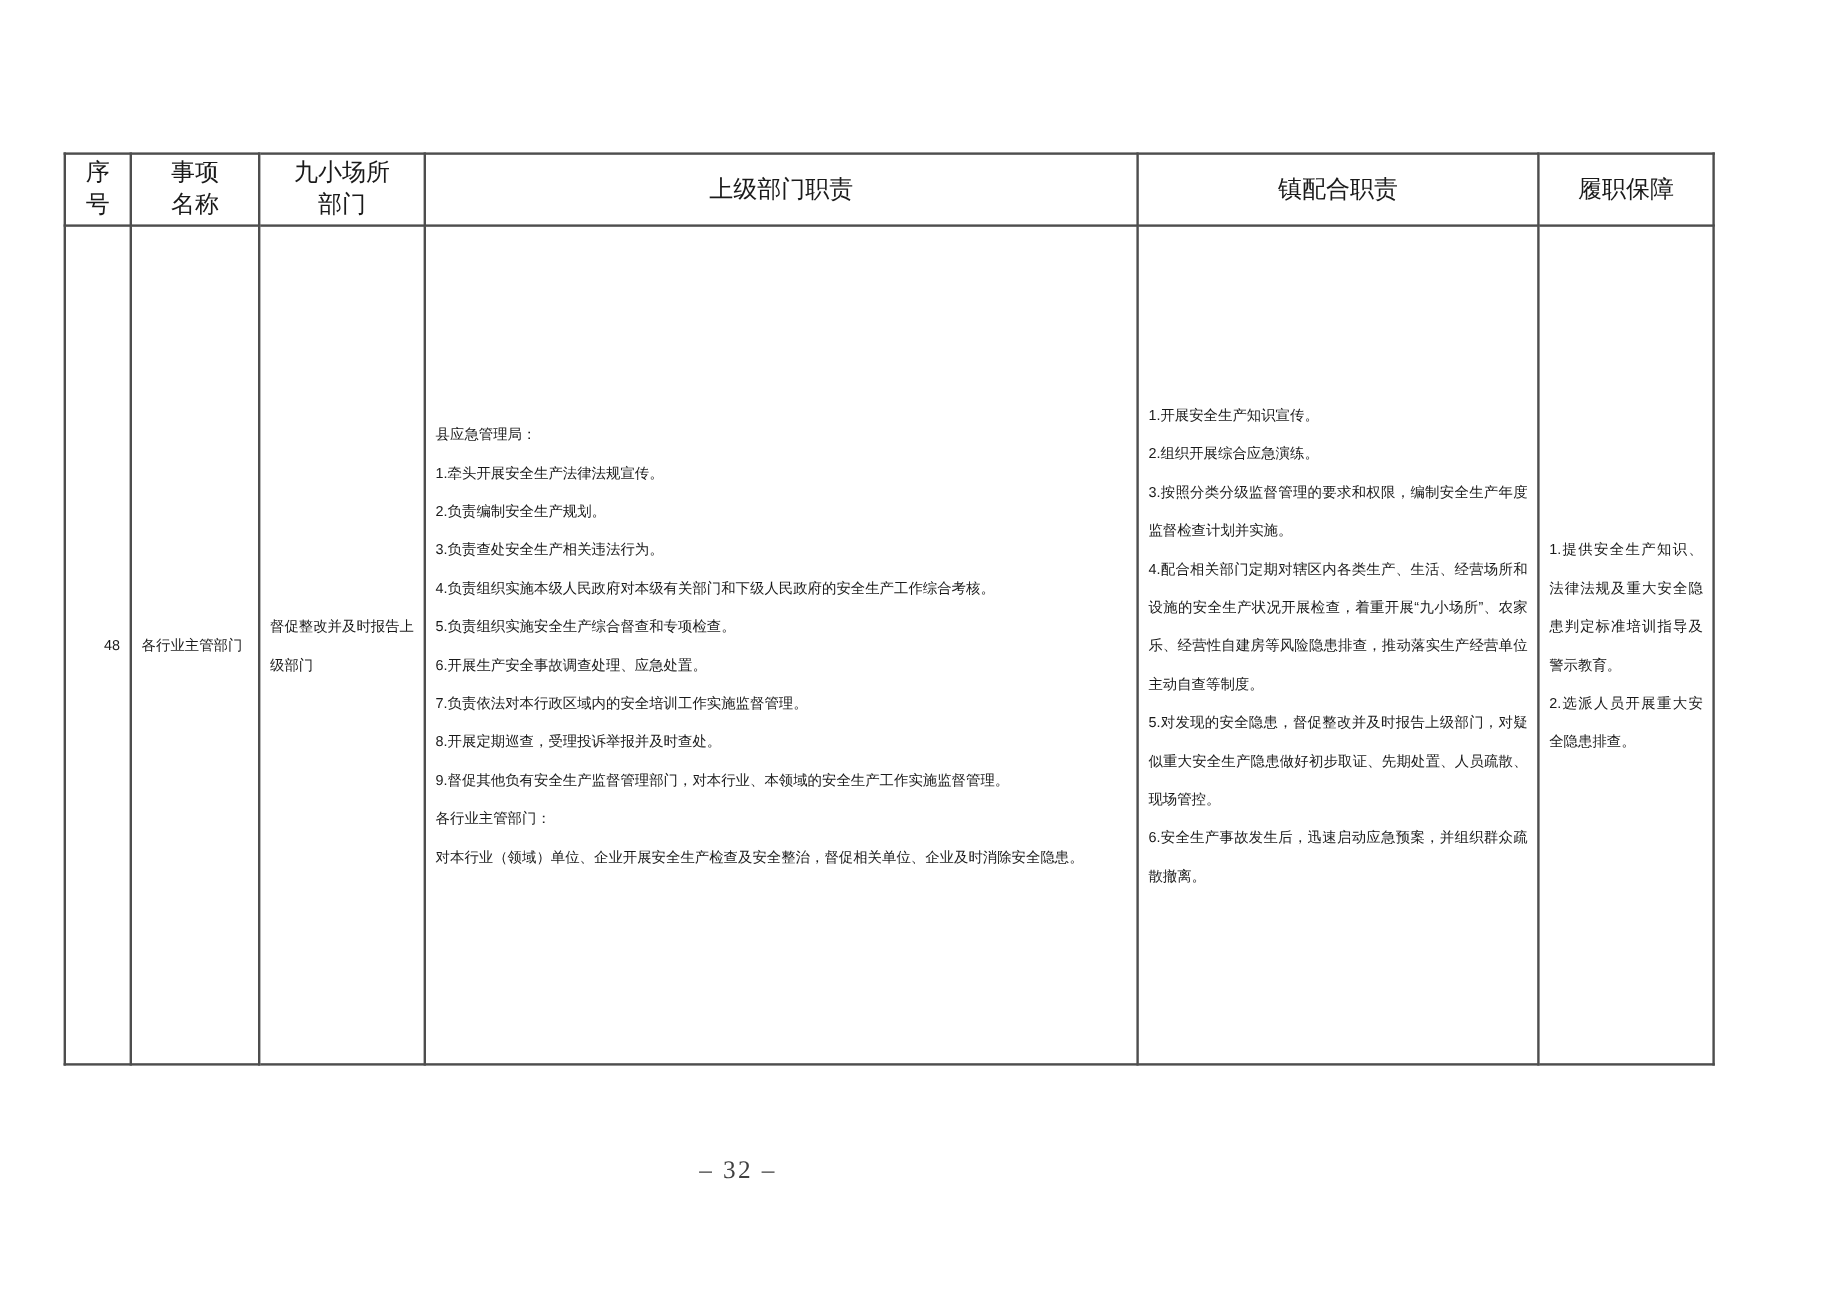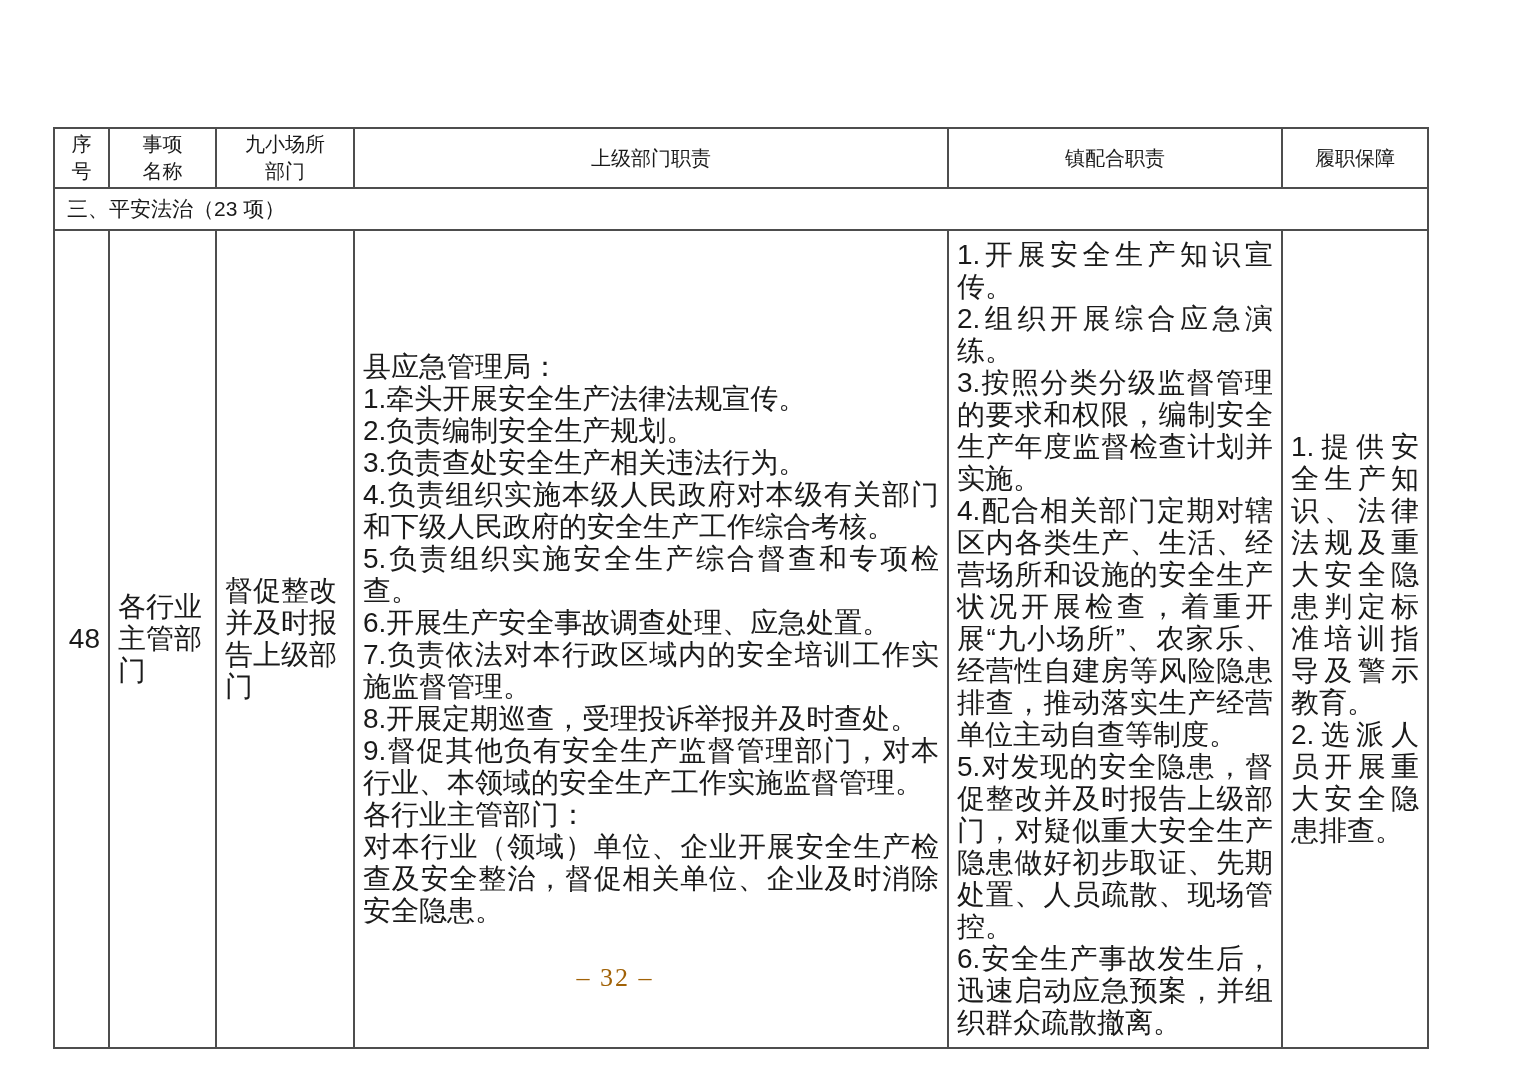--- a/index.html
+++ b/index.html
@@ -25,21 +25,21 @@
     border-collapse: collapse;
     table-layout: fixed;
     width: 1374px;
     background: #ffffff;
   }
   table.duty-table td, table.duty-table th {
     border: 2px solid #4d4d4d;
     font-weight: normal;
     vertical-align: middle;
     box-sizing: border-box;
-    font-size: 28px;
+    font-size: 12px;
     color: #1a1a1a;
     background: #ffffff;
   }
   tr.header-row th {
     height: 60px;
     text-align: center;
     white-space: pre-line;
     line-height: 27px;
     font-size: 20px;
     padding: 2px 4px;
@@ -75,22 +75,22 @@
   td.c-duties { padding: 8px 6px 8px 9px; }
   td.c-town { padding: 8px 5px 8px 8px; }
   td.c-guarantee { padding: 8px 5px 8px 8px; font-size: 19px; }
   .footer {
     position: absolute;
     left: 0;
     top: 963px;
     width: 1230px;
     text-align: center;
     font-family: "Liberation Serif", serif;
-    font-size: 26px;
-    color: #a16207;
+    font-size: 21px;
+    color: #404040;
     letter-spacing: 2px;
   }
 </style>
 </head>
 <body>
 
 <div class="page">
 
   <table class="duty-table">
     <colgroup>
@@ -105,23 +105,20 @@
       <tr class="header-row">
         <th>序
 号</th>
         <th>事项
 名称</th>
         <th>九小场所
 部门</th>
         <th>上级部门职责</th>
         <th>镇配合职责</th>
         <th>履职保障</th>
-      </tr>
-      <tr class="section-row">
-        <td colspan="6">三、平安法治（23 项）</td>
       </tr>
       <tr class="data-row">
         <td class="c-no">48</td>
         <td class="c-item">各行业主管部门</td>
         <td class="c-dept">督促整改并及时报告上级部门</td>
         <td class="c-duties">县应急管理局：
 1.牵头开展安全生产法律法规宣传。
 2.负责编制安全生产规划。
 3.负责查处安全生产相关违法行为。
 4.负责组织实施本级人民政府对本级有关部门和下级人民政府的安全生产工作综合考核。

